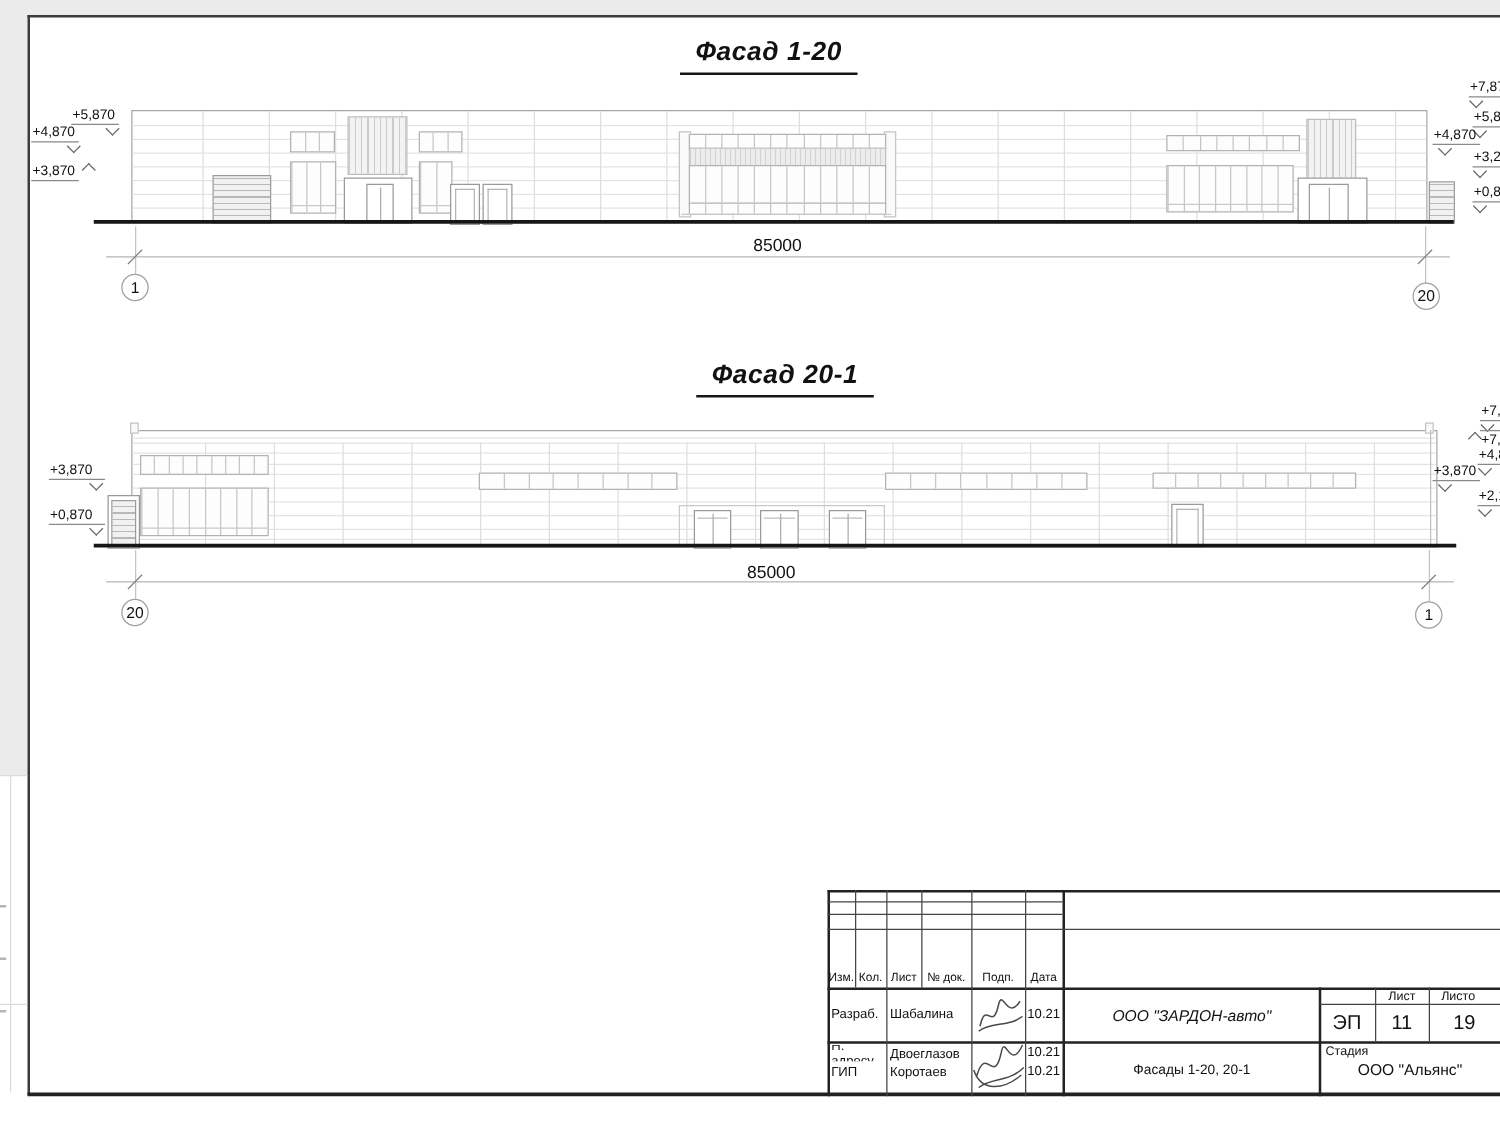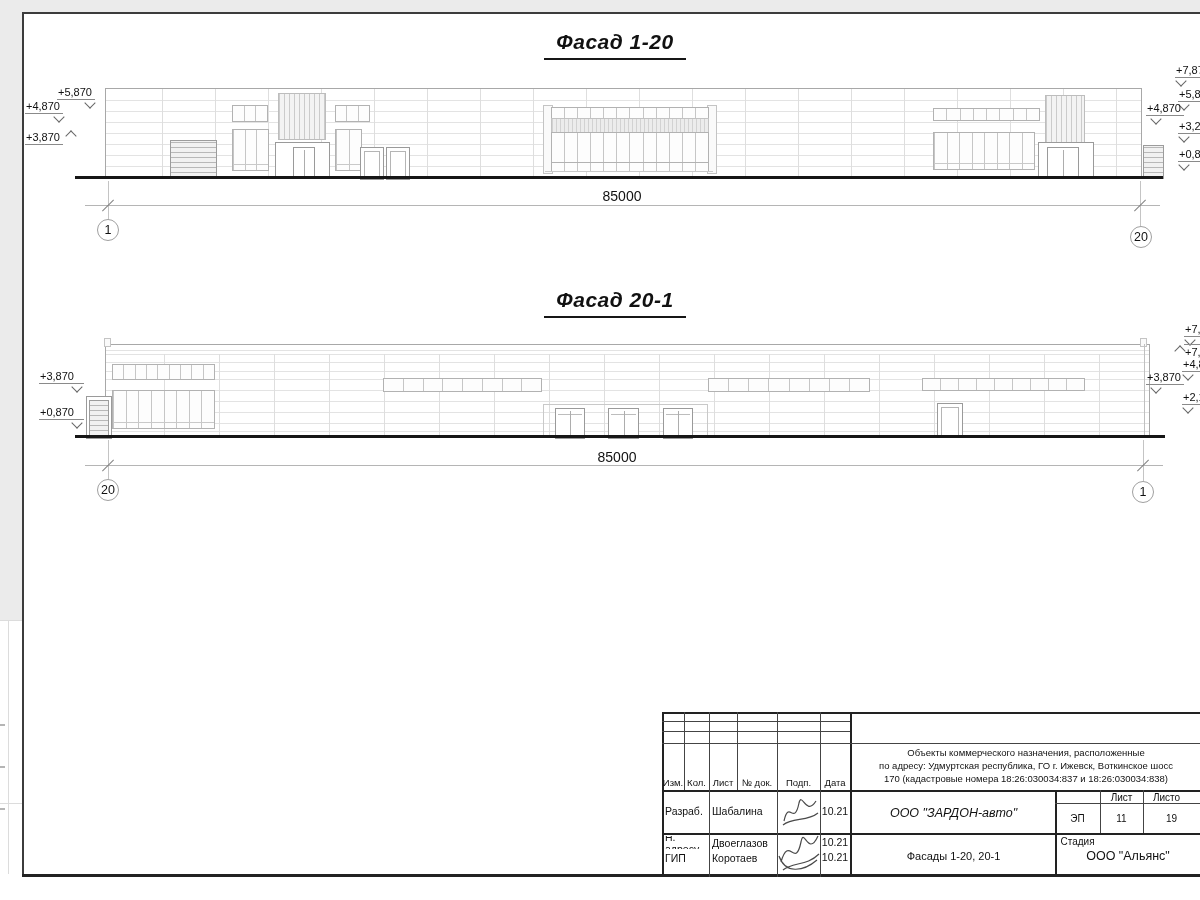--- a/index.html
+++ b/index.html
@@ -51,21 +51,21 @@
   .chev{position:absolute;width:7px;height:7px}
   .chev.down{border-right:1px solid #666;border-bottom:1px solid #666;transform:rotate(45deg)}
   .chev.up{border-left:1px solid #666;border-top:1px solid #666;transform:rotate(45deg)}
   .chev.inline{position:relative;display:inline-block;vertical-align:top;margin-top:3px}
   
   .tb-line{position:absolute;background:#222}
   .tb-thin{position:absolute;background:#444}
   .cell{display:flex;align-items:center;justify-content:center;text-align:center;overflow:hidden}
   .cell.left{justify-content:flex-start;text-align:left}
   .f9{font-size:9.5px}.f10{font-size:10px}.f105{font-size:10.5px}.f11{font-size:11px}
-  .f12{font-size:12.5px}.f13{font-size:10px}.f17{font-size:17px}
+  .f12{font-size:12.5px}.f13{font-size:16px}.f17{font-size:17px}
   .it{font-style:italic}
   .sig svg{display:block}
 </style>
 </head>
 <body>
 
 <div class="layer">
 
   <div class="band" style="left:0;top:0;width:1200px;height:12px"></div>
   <div class="band" style="left:0;top:12px;width:22px;height:608px"></div>
@@ -255,21 +255,21 @@
       <span class="lbl">+3,27</span>
       <span class="chev down" style="left:2px;top:13px"></span>
     </div>
     <div class="mark" style="left:1178px;top:148px">
       <span class="lbl">+0,87</span>
       <span class="chev down" style="left:2px;top:13px"></span>
     </div>
   </div>
 
   <div class="layer">
-    <div class="twrap" style="left:455px;top:288px;width:320px">
+    <div class="twrap" style="left:468px;top:288px;width:320px">
       <span class="ftitle">Фасад 20-1</span>
     </div>
 
     <div id="f2b" class="fbody" style="left:105px;top:344px;width:1043px;height:92px">
         <s class="hj" style="top: 5px;"></s>
         <s class="hj" style="top: 9px;"></s>
         <s class="hj" style="top: 17px;"></s>
         <s class="hj" style="top: 26px;"></s>
         <s class="hj" style="top: 34px;"></s>
         <s class="hj" style="top: 45px;"></s>
@@ -421,25 +421,20 @@
     <div class="tb-thin" style="left:737px;top:712px;width:1px;height:78px"></div>
     <div class="tb-thin" style="left:777px;top:712px;width:1px;height:165px"></div>
     <div class="tb-thin" style="left:820px;top:712px;width:1px;height:165px"></div>
     <div class="tb-thin" style="left:662px;top:721px;width:188px;height:1px"></div>
     <div class="tb-thin" style="left:662px;top:731px;width:188px;height:1px"></div>
     <div class="tb-thin" style="left:662px;top:743px;width:538px;height:1px"></div>
     <div class="tb-thin" style="left:1055px;top:803px;width:145px;height:1px"></div>
     <div class="tb-thin" style="left:1100px;top:790px;width:1px;height:43px"></div>
     <div class="tb-thin" style="left:1143px;top:790px;width:1px;height:43px"></div>
 
-    <div class="abs" style="left:852px;top:746px;width:348px;text-align:center;line-height:13px">
-      <div class="f9">Объекты коммерческого назначения, расположенные</div>
-      <div class="f9">по адресу: Удмуртская республика, ГО г. Ижевск, Воткинское шосс</div>
-      <div class="f9">170 (кадастровые номера 18:26:030034:837 и 18:26:030034:838)</div>
-    </div>
 
     <div class="cell f9" style="left:662px;top:776px;width:22px;height:13px">Изм.</div>
     <div class="cell f9" style="left:684px;top:776px;width:25px;height:13px">Кол.</div>
     <div class="cell f9" style="left:709px;top:776px;width:28px;height:13px">Лист</div>
     <div class="cell f9" style="left:737px;top:776px;width:40px;height:13px">№ док.</div>
     <div class="cell f9" style="left:777px;top:776px;width:43px;height:13px">Подп.</div>
     <div class="cell f9" style="left:820px;top:776px;width:30px;height:13px">Дата</div>
 
     <div class="cell left f105" style="left:665px;top:804px;width:44px;height:13px">Разраб.</div>
     <div class="cell left f105" style="left:712px;top:804px;width:64px;height:13px">Шабалина</div>

